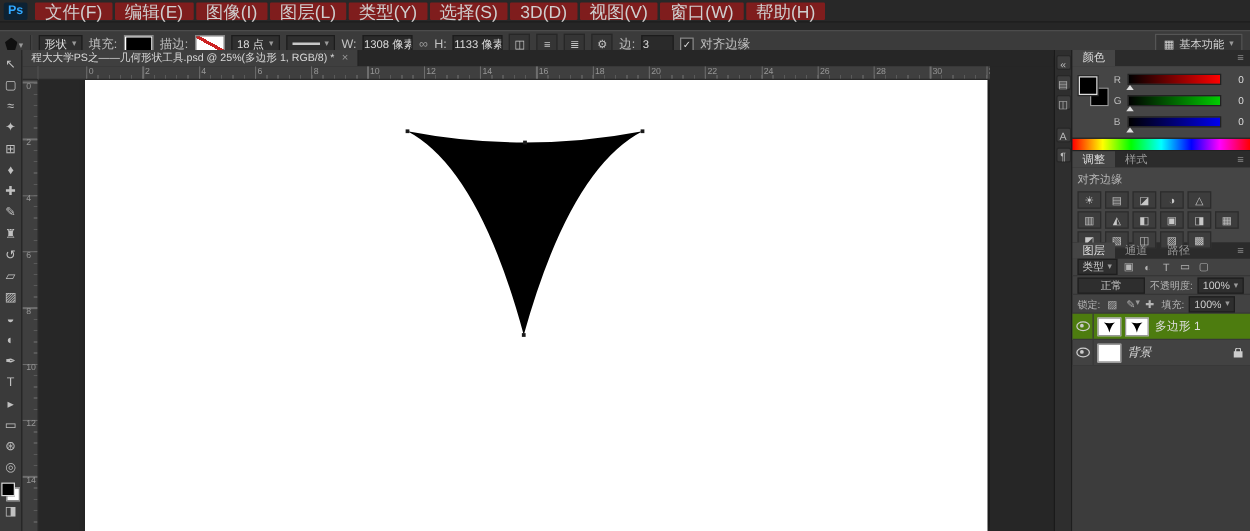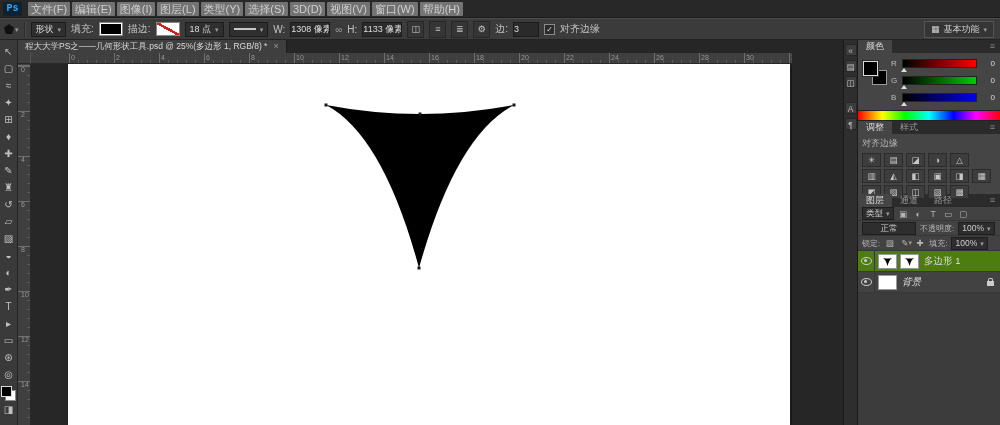--- a/index.html
+++ b/index.html
@@ -1,25 +1,25 @@
 <!DOCTYPE html>
 <html><head>
 <meta charset="utf-8">
 <style>
   html,body{margin:0;padding:0;background:#111;}
   body{font-family:"Liberation Sans","DejaVu Sans",sans-serif;}
   .app{position:relative;width:1000px;height:425px;overflow:hidden;background:#262626;user-select:none;}
 
   
   .menubar{position:absolute;left:0;top:0;width:1000px;height:18px;background:#282828;display:flex;align-items:center;gap:2px;border-bottom:1px solid #1c1c1c;box-sizing:border-box;}
-  .ps-logo{width:19px;height:14px;margin:0 4px 0 3px;background:#0d2233;color:#31a8ff;font-weight:bold;font-size:10px;line-height:14px;text-align:center;border-radius:2px;font-family:Liberation Mono, monospace;}
-  .menu-item{height:14px;padding:0 3px;background:#737373;color:#cfcfcf;font-size:11px;line-height:14px;border-radius:1px;}
-
-  
-  .optionsbar{position:absolute;left:0;top:18px;width:1000px;height:22px;background:#3b3b3b;border-top:1px solid #4c4c4c;border-bottom:1px solid #232323;display:flex;align-items:center;gap:5px;padding-left:4px;box-sizing:border-box;}
+  .ps-logo{width:19px;height:14px;margin:0 4px 0 3px;background:#0d2233;color:#31a8ff;font-weight:bold;font-size:10px;line-height:14px;text-align:center;border-radius:2px;}
+  .menu-item{height:14px;padding:0 8px;background:#7f1d1d;color:#cfcfcf;font-size:14px;line-height:14px;border-radius:1px;}
+
+  
+  .optionsbar{position:absolute;left:0;top:24px;width:1000px;height:22px;background:#3b3b3b;border-top:1px solid #4c4c4c;border-bottom:1px solid #232323;display:flex;align-items:center;gap:5px;padding-left:4px;box-sizing:border-box;}
   .ob-sep{width:1px;height:15px;background:#2b2b2b;border-right:1px solid #4a4a4a;}
   .ob-label{font-size:10px;color:#c2c2c2;white-space:nowrap;}
   .ob-field{background:#2a2a2a;border:1px solid #1c1c1c;color:#ddd;font-size:9px;height:13px;line-height:13px;padding:0 0;white-space:nowrap;overflow:hidden;}
   .ob-select{background:#2f2f2f;border:1px solid #1c1c1c;color:#ddd;font-size:9px;height:13px;line-height:13px;padding:0 4px;display:flex;align-items:center;gap:4px;white-space:nowrap;}
   .ob-arrow{font-size:7px;color:#9a9a9a;}
   .tp-wrap{display:flex;align-items:flex-end;gap:1px;}
   .tp-shape{width:10px;height:10px;background:#101010;clip-path:polygon(50% 0,100% 38%,81% 100%,19% 100%,0 38%);}
   .swatch-fill{width:22px;height:12px;background:#000;border:1px solid #888;box-shadow:inset 0 0 0 1px #fff;}
   .swatch-stroke{width:22px;height:12px;border:1px solid #888;background:linear-gradient(to top right,#fff 44%,#cc2222 44%,#cc2222 56%,#fff 56%);}
   .stroke-line{width:22px;height:2px;background:#c8c8c8;}

